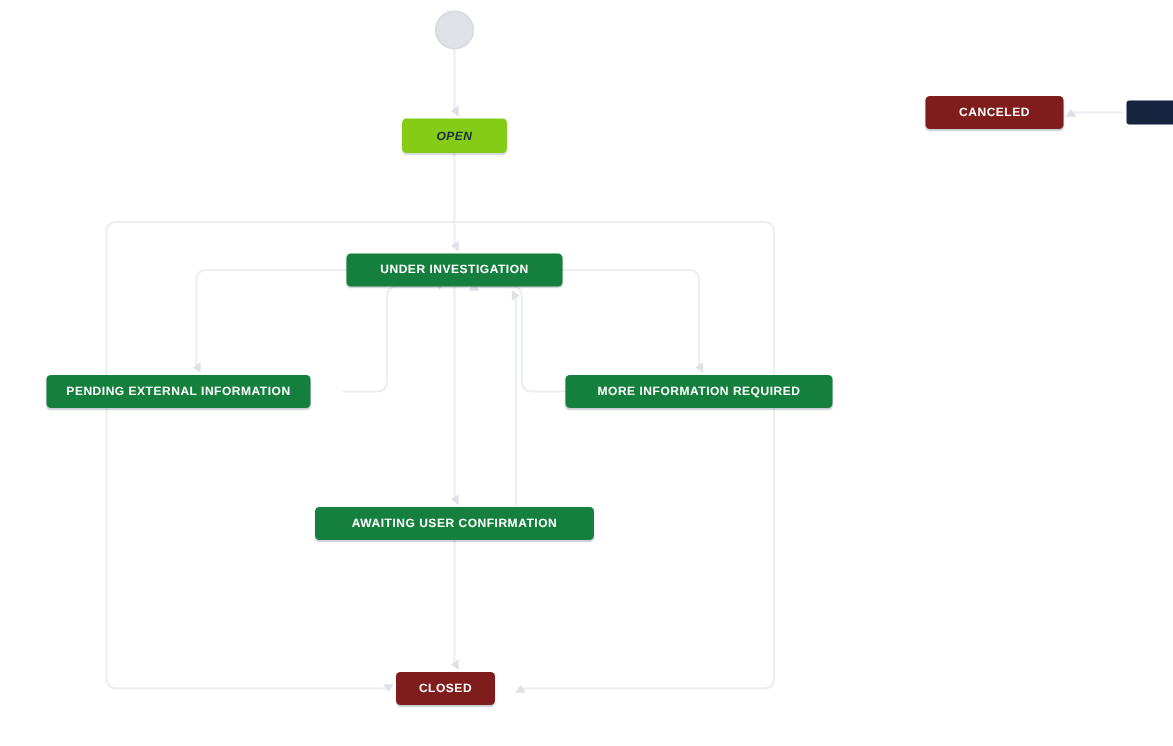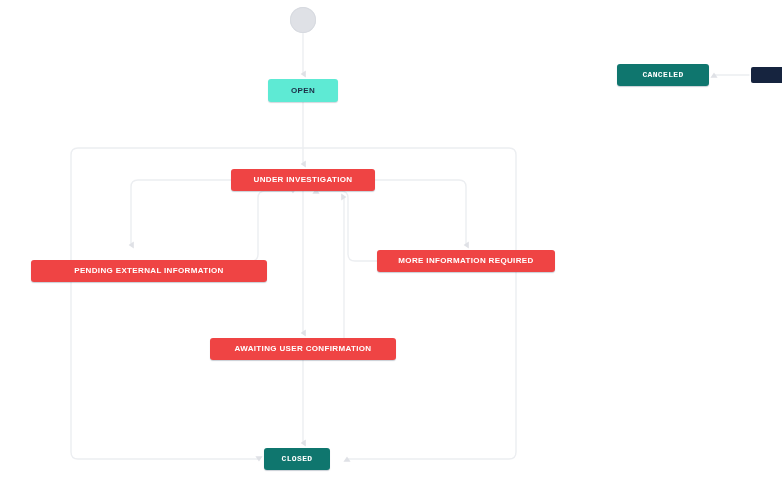--- a/index.html
+++ b/index.html
@@ -35,34 +35,34 @@
     border-radius: 3px;
     font-size: 8px;
     font-weight: bold;
     letter-spacing: 0.35px;
     line-height: 1;
     white-space: nowrap;
     text-transform: uppercase;
     user-select: none;
   }
   .node.blue {
-    background: #ef4444;
+    background: #15803d;
     color: #ffffff;
     box-shadow: 0 1px 1px rgba(9,30,66,0.22);
   }
   .node.green {
-    background: #0f766e;
+    background: #7f1d1d;
     color: #ffffff;
     box-shadow: 0 1px 1px rgba(9,30,66,0.22);
-    font-family: Liberation Mono, monospace;
   }
   .node.grey {
-    background: #5eead4;
+    background: #84cc16;
     color: #1c2b45;
     box-shadow: 0 1px 1px rgba(9,30,66,0.18);
+    font-style: italic;
   }
   .node.dark {
     background: #16243f;
     color: #ffffff;
     border-radius: 2px;
     font-size: 8px;
     letter-spacing: 0.2px;
     box-shadow: 0 0 0 1px #ffffff;
     padding-left: 44px;
   }
@@ -116,21 +116,21 @@
   <div class="start-circle" style="left:290px; top:7px; width:26px; height:26px;"></div>
 
   <div class="node grey" style="left:268px; top:79px; width:70px; height:23px;">
     <span>OPEN</span>
   </div>
 
   <div class="node blue" style="left:231px; top:169px; width:144px; height:22px;">
     <span>UNDER INVESTIGATION</span>
   </div>
 
-  <div class="node blue" style="left:31px; top:260px; width:236px; height:22px;">
+  <div class="node blue" style="left:31px; top:250px; width:176px; height:22px;">
     <span>PENDING EXTERNAL INFORMATION</span>
   </div>
 
   <div class="node blue" style="left:377px; top:250px; width:178px; height:22px;">
     <span>MORE INFORMATION REQUIRED</span>
   </div>
 
   <div class="node blue" style="left:210px; top:338px; width:186px; height:22px;">
     <span>AWAITING USER CONFIRMATION</span>
   </div>

